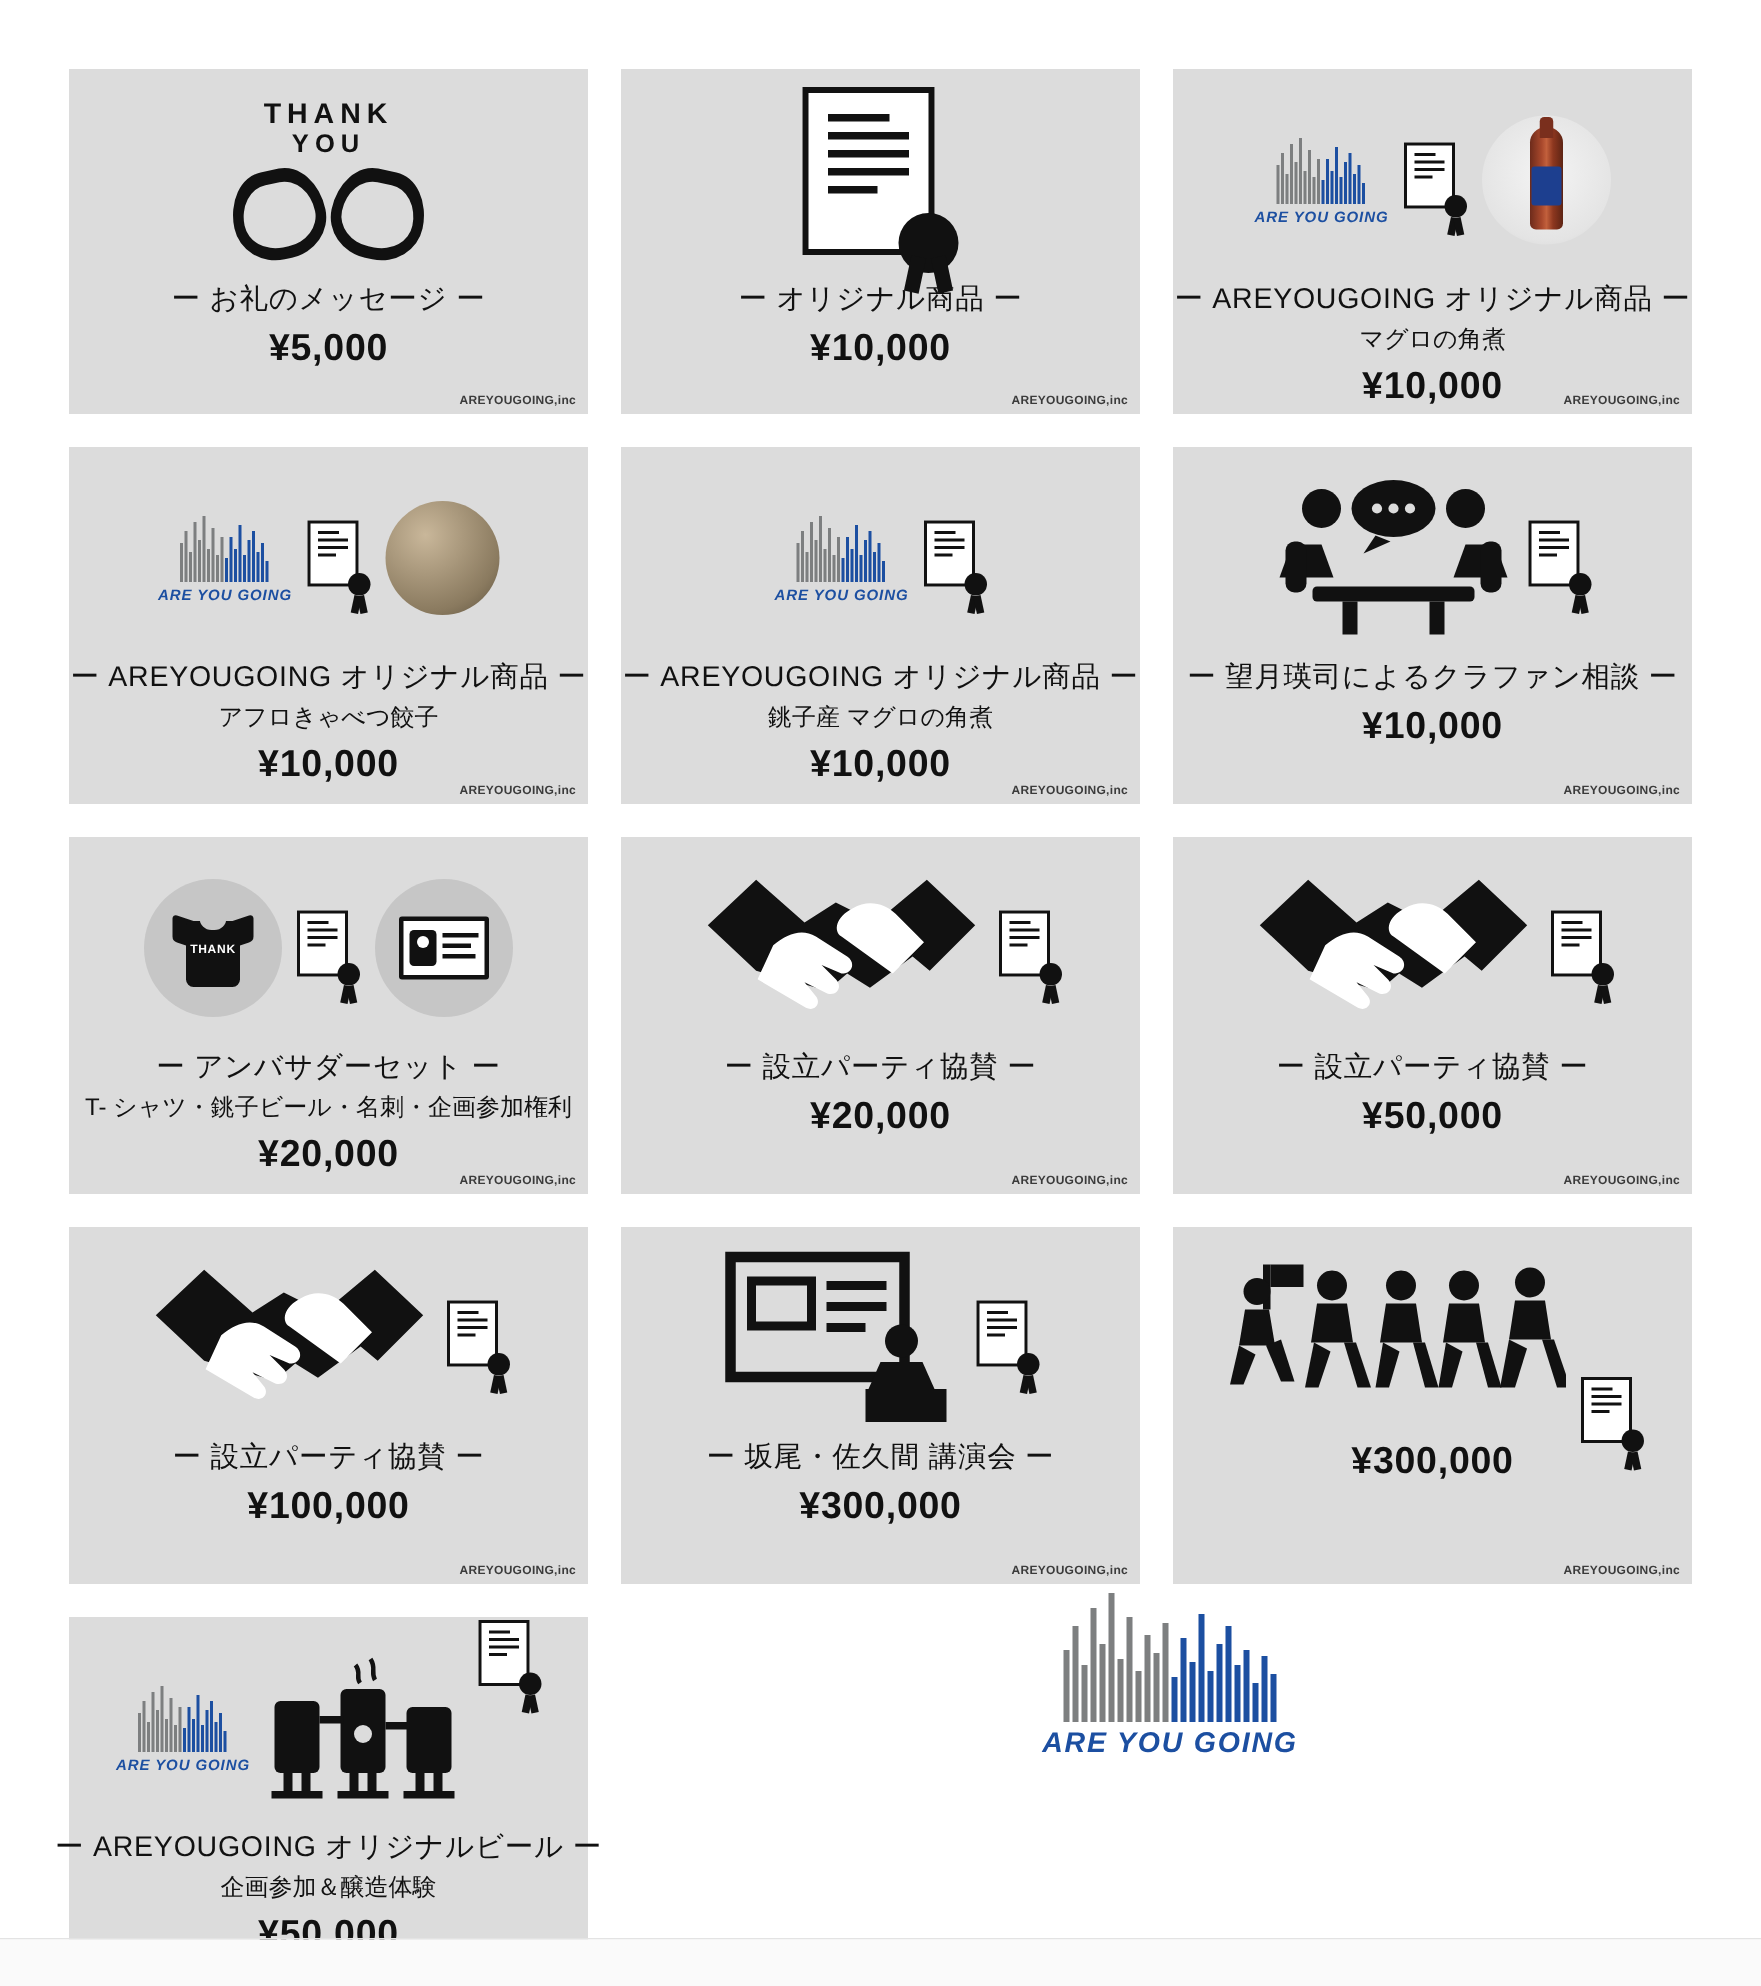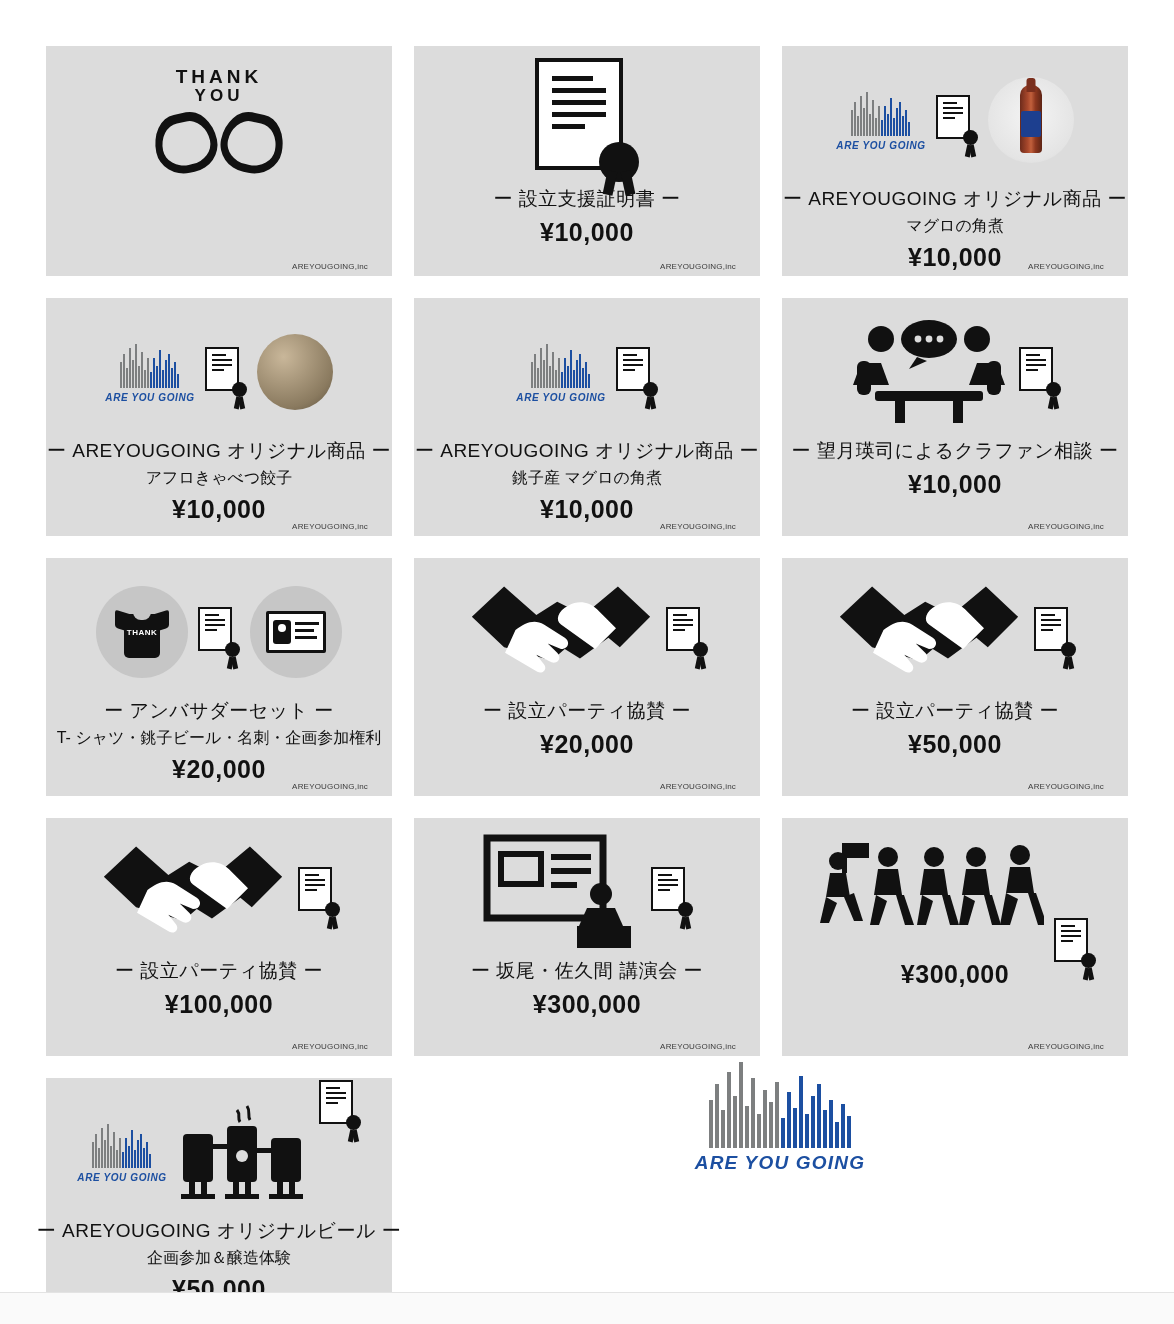--- a/index.html
+++ b/index.html
@@ -77,24 +77,24 @@
   }
   .price {
     font-size: 25px;
     font-weight: bold;
     color: #111;
     letter-spacing: 0.5px;
     margin-top: 2px;
   }
   .wm {
     position: absolute;
-    right: 24px;
+    right: 8px;
     bottom: 5px;
     font-size: 8px;
-    font-weight: normal;
+    font-weight: bold;
     color: #3b3b3b;
     letter-spacing: 0.2px;
   }
   
   .logo {
     display: flex;
     flex-direction: column;
     align-items: center;
     gap: 4px;
   }
@@ -282,38 +282,42 @@
     <div class="card">
       <div class="art">
         <div class="thanks">
           <div class="tytext">THANK<small>YOU</small></div>
           <div class="hands">
             <div class="palm l"></div>
             <div class="palm r"></div>
           </div>
         </div>
       </div>
+      <div class="labels">
+        <div class="title">ー お礼のメッセージ ー</div>
+        <div class="price">¥5,000</div>
+      </div>
       <div class="wm">AREYOUGOING,inc</div>
     </div>
 
     <div class="card">
       <div class="art">
         <div class="bigdoc">
           <div class="sheet">
               <span style="width:76%"></span>
               <span style="width:100%"></span>
               <span style="width:100%"></span>
               <span style="width:100%"></span>
               <span style="width:62%"></span>
             </div>
           <div class="seal"></div>
         </div>
       </div>
       <div class="labels">
-        <div class="title">ー 設立支援証明書 ー</div>
+        <div class="title">ー オリジナル商品 ー</div>
         <div class="price">¥10,000</div>
       </div>
       <div class="wm">AREYOUGOING,inc</div>
     </div>
 
     <div class="card">
       <div class="art">
         <div class="logo">
           <div class="bars">
             <i style="height:26px"></i>

